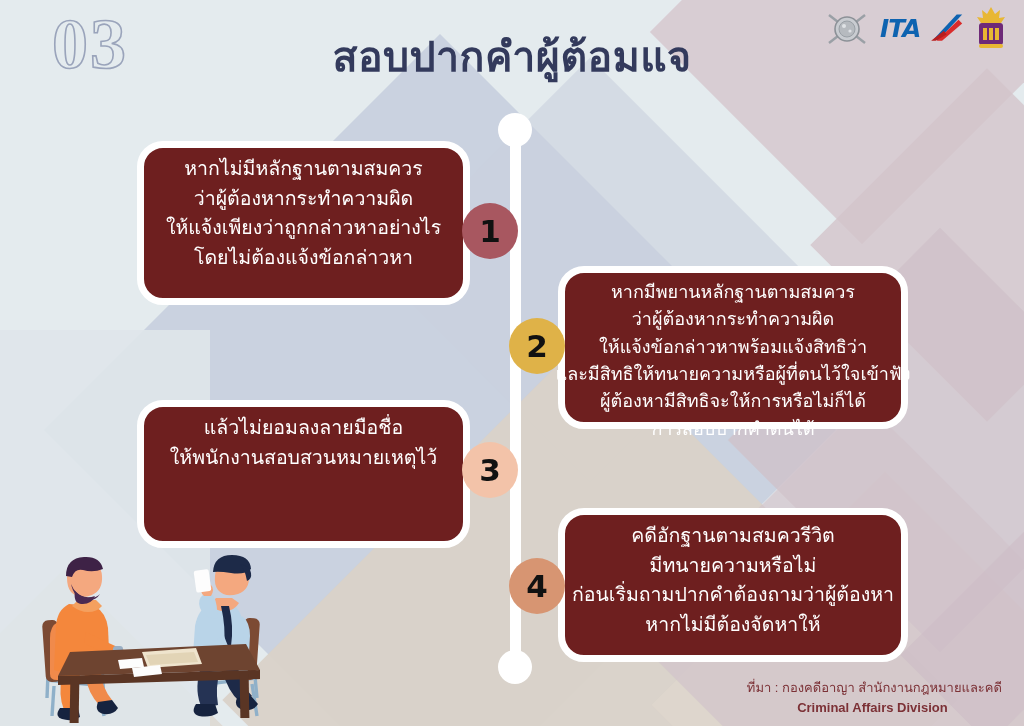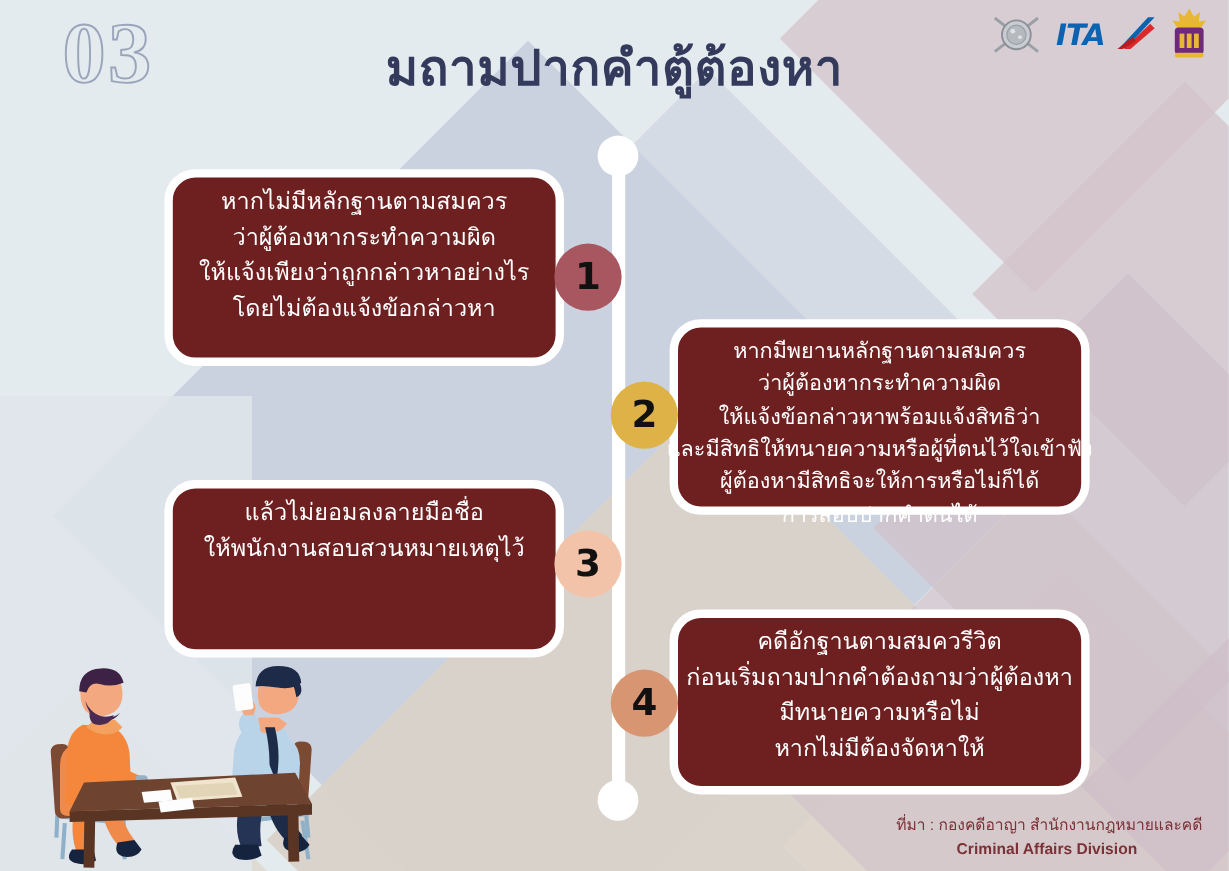--- a/index.html
+++ b/index.html
@@ -134,21 +134,21 @@
     <div class="diamond d-beige-3"></div>
     <div class="diamond d-mauve-1"></div>
     <div class="diamond d-mauve-2"></div>
     <div class="diamond d-mauve-3"></div>
     <div class="diamond d-mauve-4"></div>
     <div class="diamond d-mauve-5"></div>
     <div class="soft-left"></div>
   </div>
 
   <div class="hdr-num">03</div>
-  <div class="page-title">มถามปากคำตู้ต้องหา</div>
+  <div class="page-title">สอบปากคำผู้ต้อมแจ</div>
 
   <div class="logos">
     <div class="logo-badge">
       <svg viewBox="0 0 46 46" width="46" height="46">
         <line x1="5" y1="9" x2="41" y2="37" stroke="#9aa0a6" stroke-width="2.4"></line>
         <line x1="41" y1="9" x2="5" y2="37" stroke="#9aa0a6" stroke-width="2.4"></line>
         <circle cx="23" cy="23" r="12" fill="#c9ccd1" stroke="#8c9197" stroke-width="1.6"></circle>
         <circle cx="23" cy="23" r="8" fill="#b6babf" stroke="#9aa0a6" stroke-width="1"></circle>
         <circle cx="20" cy="20" r="2" fill="#dfe2e6"></circle>
         <circle cx="26" cy="25" r="1.6" fill="#dfe2e6"></circle>
@@ -204,22 +204,22 @@
     <div class="card-text">
       <span>แล้วไม่ยอมลงลายมือชื่อ</span>
       <span>ให้พนักงานสอบสวนหมายเหตุไว้</span>
     </div>
   </div>
   <div class="num-circle nc3">3</div>
 
   <div class="card card4">
     <div class="card-text">
       <span>คดีอักฐานตามสมควรีวิต</span>
+      <span>มีทนายความหรือไม่</span>
       <span>ก่อนเริ่มถามปากคำต้องถามว่าผู้ต้องหา</span>
-      <span>มีทนายความหรือไม่</span>
       <span>หากไม่มีต้องจัดหาให้</span>
     </div>
   </div>
   <div class="num-circle nc4">4</div>
 
   <div class="illus">
     <svg viewBox="0 0 290 178" width="290" height="178">
 
       <g stroke="#8fb0c9" stroke-width="3.4" fill="none">
         <path d="M36 78 L33 150"></path>

